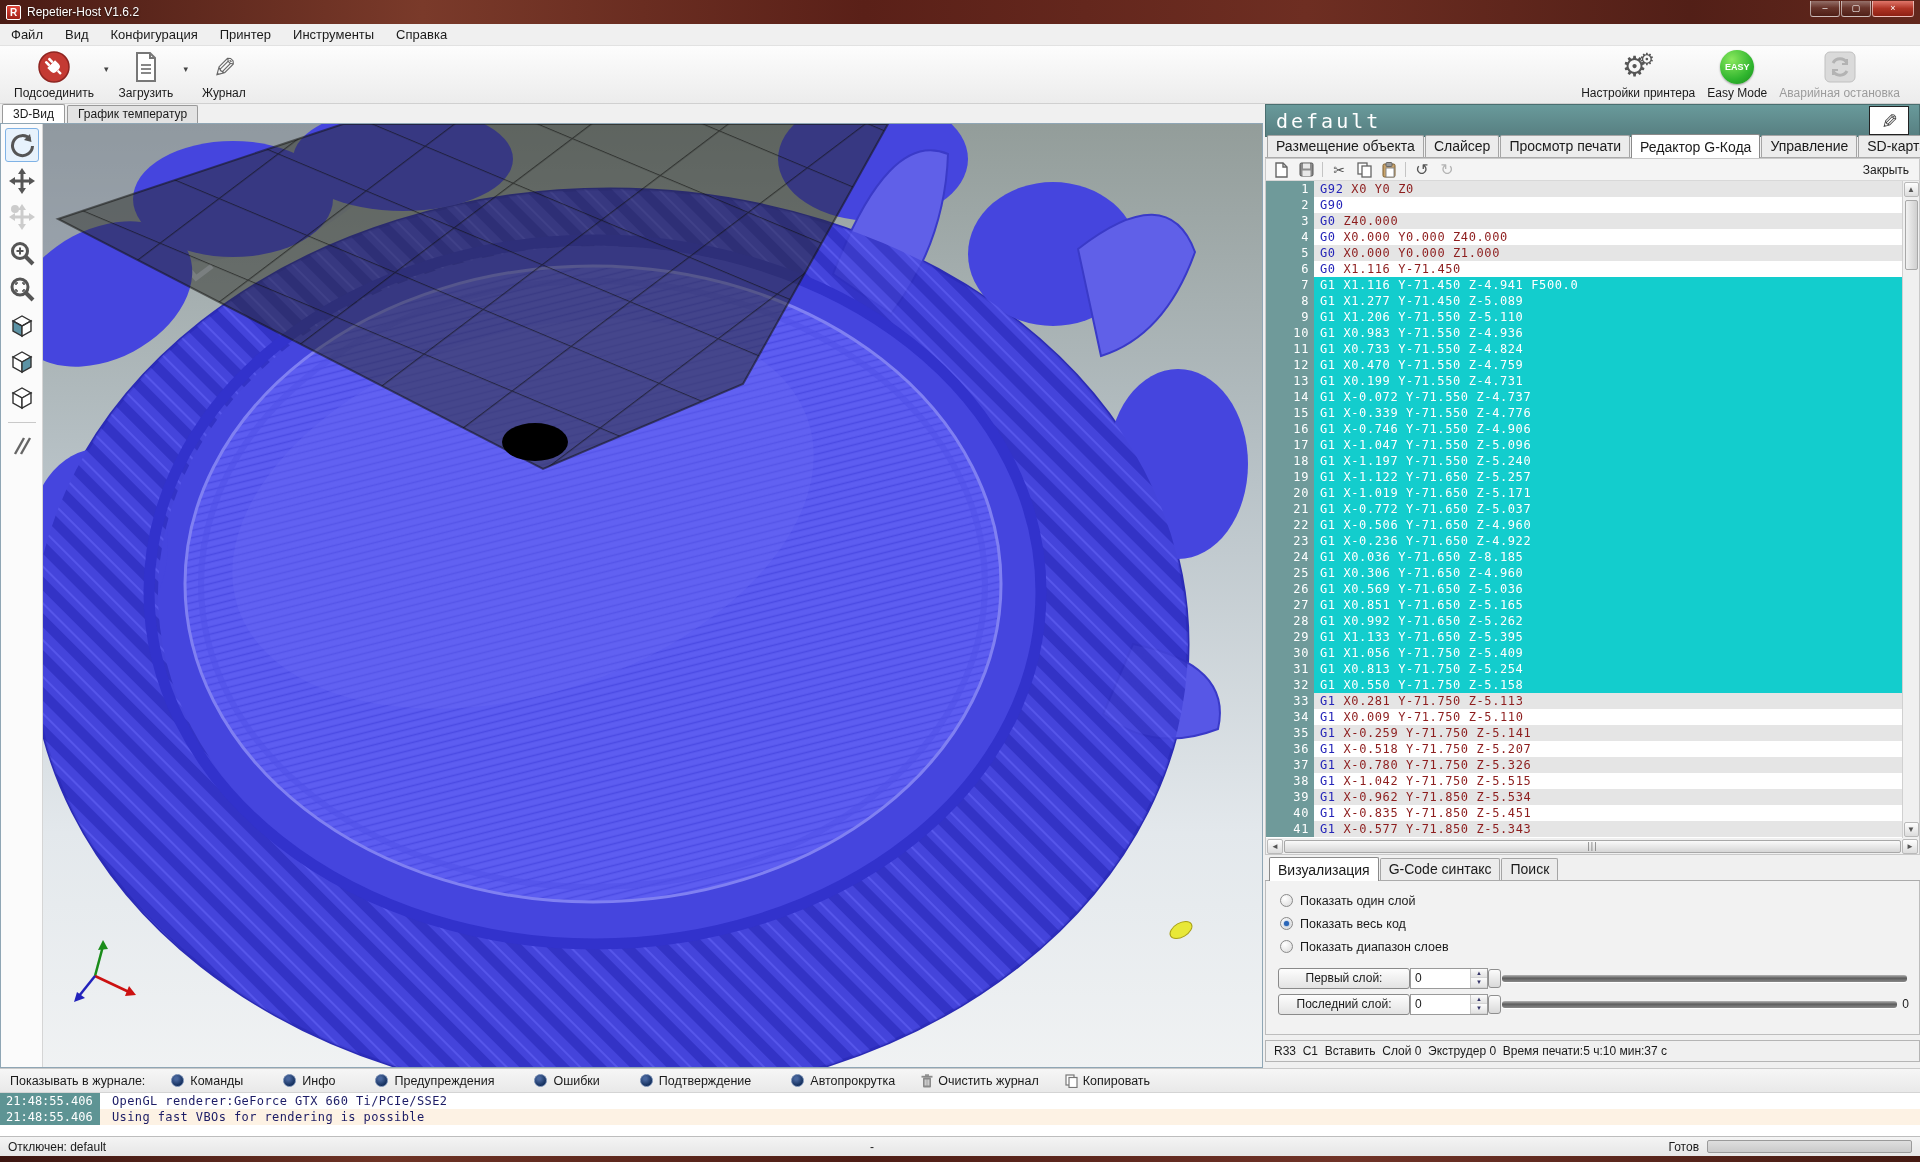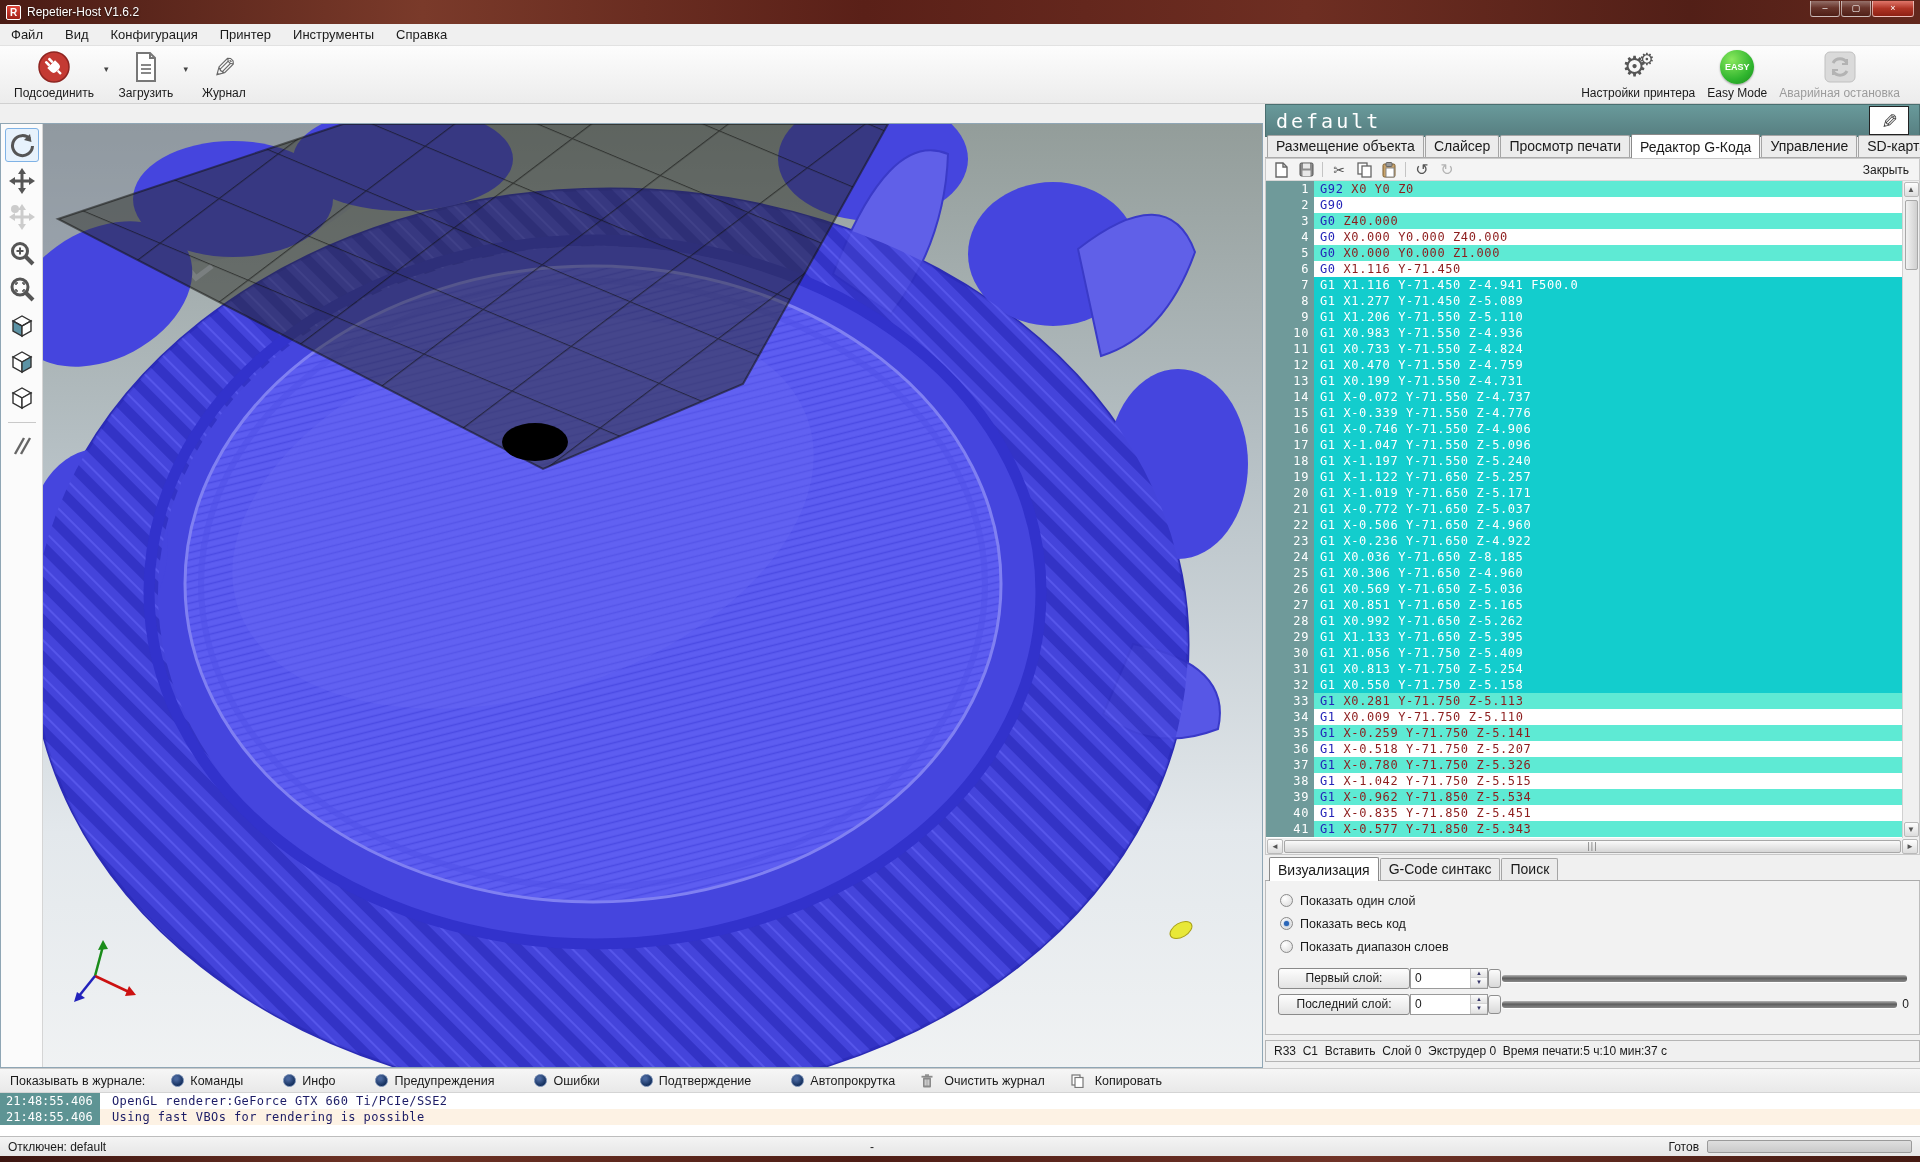--- a/index.html
+++ b/index.html
@@ -61,21 +61,21 @@
   .ed-ic{display:flex;align-items:center;justify-content:center;width:18px;height:18px;color:#555;font-size:14px}
   .ed-ic.dim{opacity:.4}
   .ed-sep{width:1px;height:15px;background:#c4c4c4}
   .ed-close{margin-left:auto;font-size:12px;padding-right:4px}
 
   .code-area{height:657px;display:flex;border-left:1px solid #c9c9c9;border-right:1px solid #c9c9c9;background:#fff}
   .gc-list{flex:1;overflow:hidden}
   .gc-row{display:flex;height:16px;line-height:16px;font-family:"DejaVu Sans Mono",monospace;font-size:12px;letter-spacing:.6px;white-space:pre}
   .gc-num{width:48px;background:#6f9a9a;color:#fff;text-align:right;padding-right:5px;flex:none}
   .gc-code{flex:1;padding-left:6px}
-  .gc-row.odd .gc-code{background:#5eead4}
+  .gc-row.odd .gc-code{background:#e5e5e5}
   .gc-row.even .gc-code{background:#fff}
   .gc-row.sel .gc-code{background:#13cdcd;color:#fff}
   .cmd{color:#2424b8}
   .par{color:#8d1d1d}
   .vscroll{width:17px;background:#f0f0f0;border-left:1px solid #d0d0d0;display:flex;flex-direction:column;align-items:center}
   .vs-arrow{width:15px;height:15px;font-size:8px;color:#555;display:flex;align-items:center;justify-content:center;background:linear-gradient(#fefefe,#dcdcdc);border:1px solid #b9b9b9;border-radius:2px;margin:1px 0}
   .vs-thumb{width:13px;height:70px;background:linear-gradient(90deg,#f2f2f2,#cfcfcf);border:1px solid #a8a8a8;border-radius:2px;margin-top:2px}
   .vs-track{flex:1}
   .hscroll{height:17px;display:flex;align-items:center;background:#f0f0f0;border:1px solid #c9c9c9;border-top:none}
   .hs-arrow{width:16px;height:15px;font-size:8px;color:#555;display:flex;align-items:center;justify-content:center;background:linear-gradient(#fefefe,#dcdcdc);border:1px solid #b9b9b9;border-radius:2px;margin:0 1px}
@@ -98,21 +98,21 @@
   .slider-maxlabel{font-size:12px;width:10px;text-align:right}
   .rp-status{position:absolute;left:0;right:0;bottom:6px;height:22px;background:#f0f0f0;border:1px solid #b5b5b5;
     display:flex;align-items:center;padding:0 8px;font-size:12px;white-space:pre}
 
   
   .log-section{position:absolute;left:0;top:1068px;width:1920px;height:68px;background:#fff;border-top:1px solid #c9c9c9}
   .log-toolbar{height:24px;background:linear-gradient(#f6f6f6,#e9e9e9);border-bottom:1px solid #d4d4d4;display:flex;align-items:center;padding:0 10px;gap:26px}
   .log-label{font-size:12.5px}
   .chip{display:flex;align-items:center;gap:6px;font-size:12.5px}
   .chip-dot{width:13px;height:13px;border-radius:50%;background:radial-gradient(circle at 38% 32%,#47659c 15%,#15305e 70%);border:1px solid #6b83ad;flex:none}
-  .log-action{display:flex;align-items:center;gap:11px;font-size:12.5px}
+  .log-action{display:flex;align-items:center;gap:5px;font-size:12.5px}
   .log-row{display:flex;height:16px;line-height:16px;font-family:"DejaVu Sans Mono",monospace;font-size:12px}
   .log-row.odd{background:#fdf2e4}
   .log-time{width:100px;background:#5e9494;color:#fff;padding-left:6px;flex:none}
   .log-msg{padding-left:12px;color:#1c1c66;letter-spacing:.4px}
 
   
   .statusbar{position:absolute;left:0;top:1136px;width:1920px;height:20px;background:linear-gradient(#f4f4f4,#e6e6e6);
     border-top:1px solid #bdbdbd;display:flex;align-items:center;font-size:12px;padding:0 8px}
   .sb-center{position:absolute;left:870px}
   .sb-right{margin-left:auto;display:flex;align-items:center;gap:8px}
@@ -203,20 +203,24 @@
             <path d="M24 9 l0 5 -5 0" fill="none" stroke="#b3b3b3" stroke-width="2"></path>
             <path d="M10 25 l0 -5 5 0" fill="none" stroke="#b3b3b3" stroke-width="2"></path>
           </svg>
       </span>
       <span class="lbl">Аварийная остановка</span>
     </div>
   </div>
 </div>
 
 <div class="main-left">
+  <div class="view-tabs">
+    <div class="vtab active">3D-Вид</div>
+    <div class="vtab">График температур</div>
+  </div>
   <div class="viewport-wrap">
     <div class="tool-col">
       <div class="tcol-btn active">
         <svg width="26" height="26" viewBox="0 0 26 26">
             <path d="M21 7 A10 10 0 1 0 23.5 14" fill="none" stroke="#555" stroke-width="3"></path>
             <polygon points="21,2 22.5,10 15,8" fill="#555"></polygon>
           </svg>
       </div>
       <div class="tcol-btn">
         <svg width="26" height="26" viewBox="0 0 26 26">

